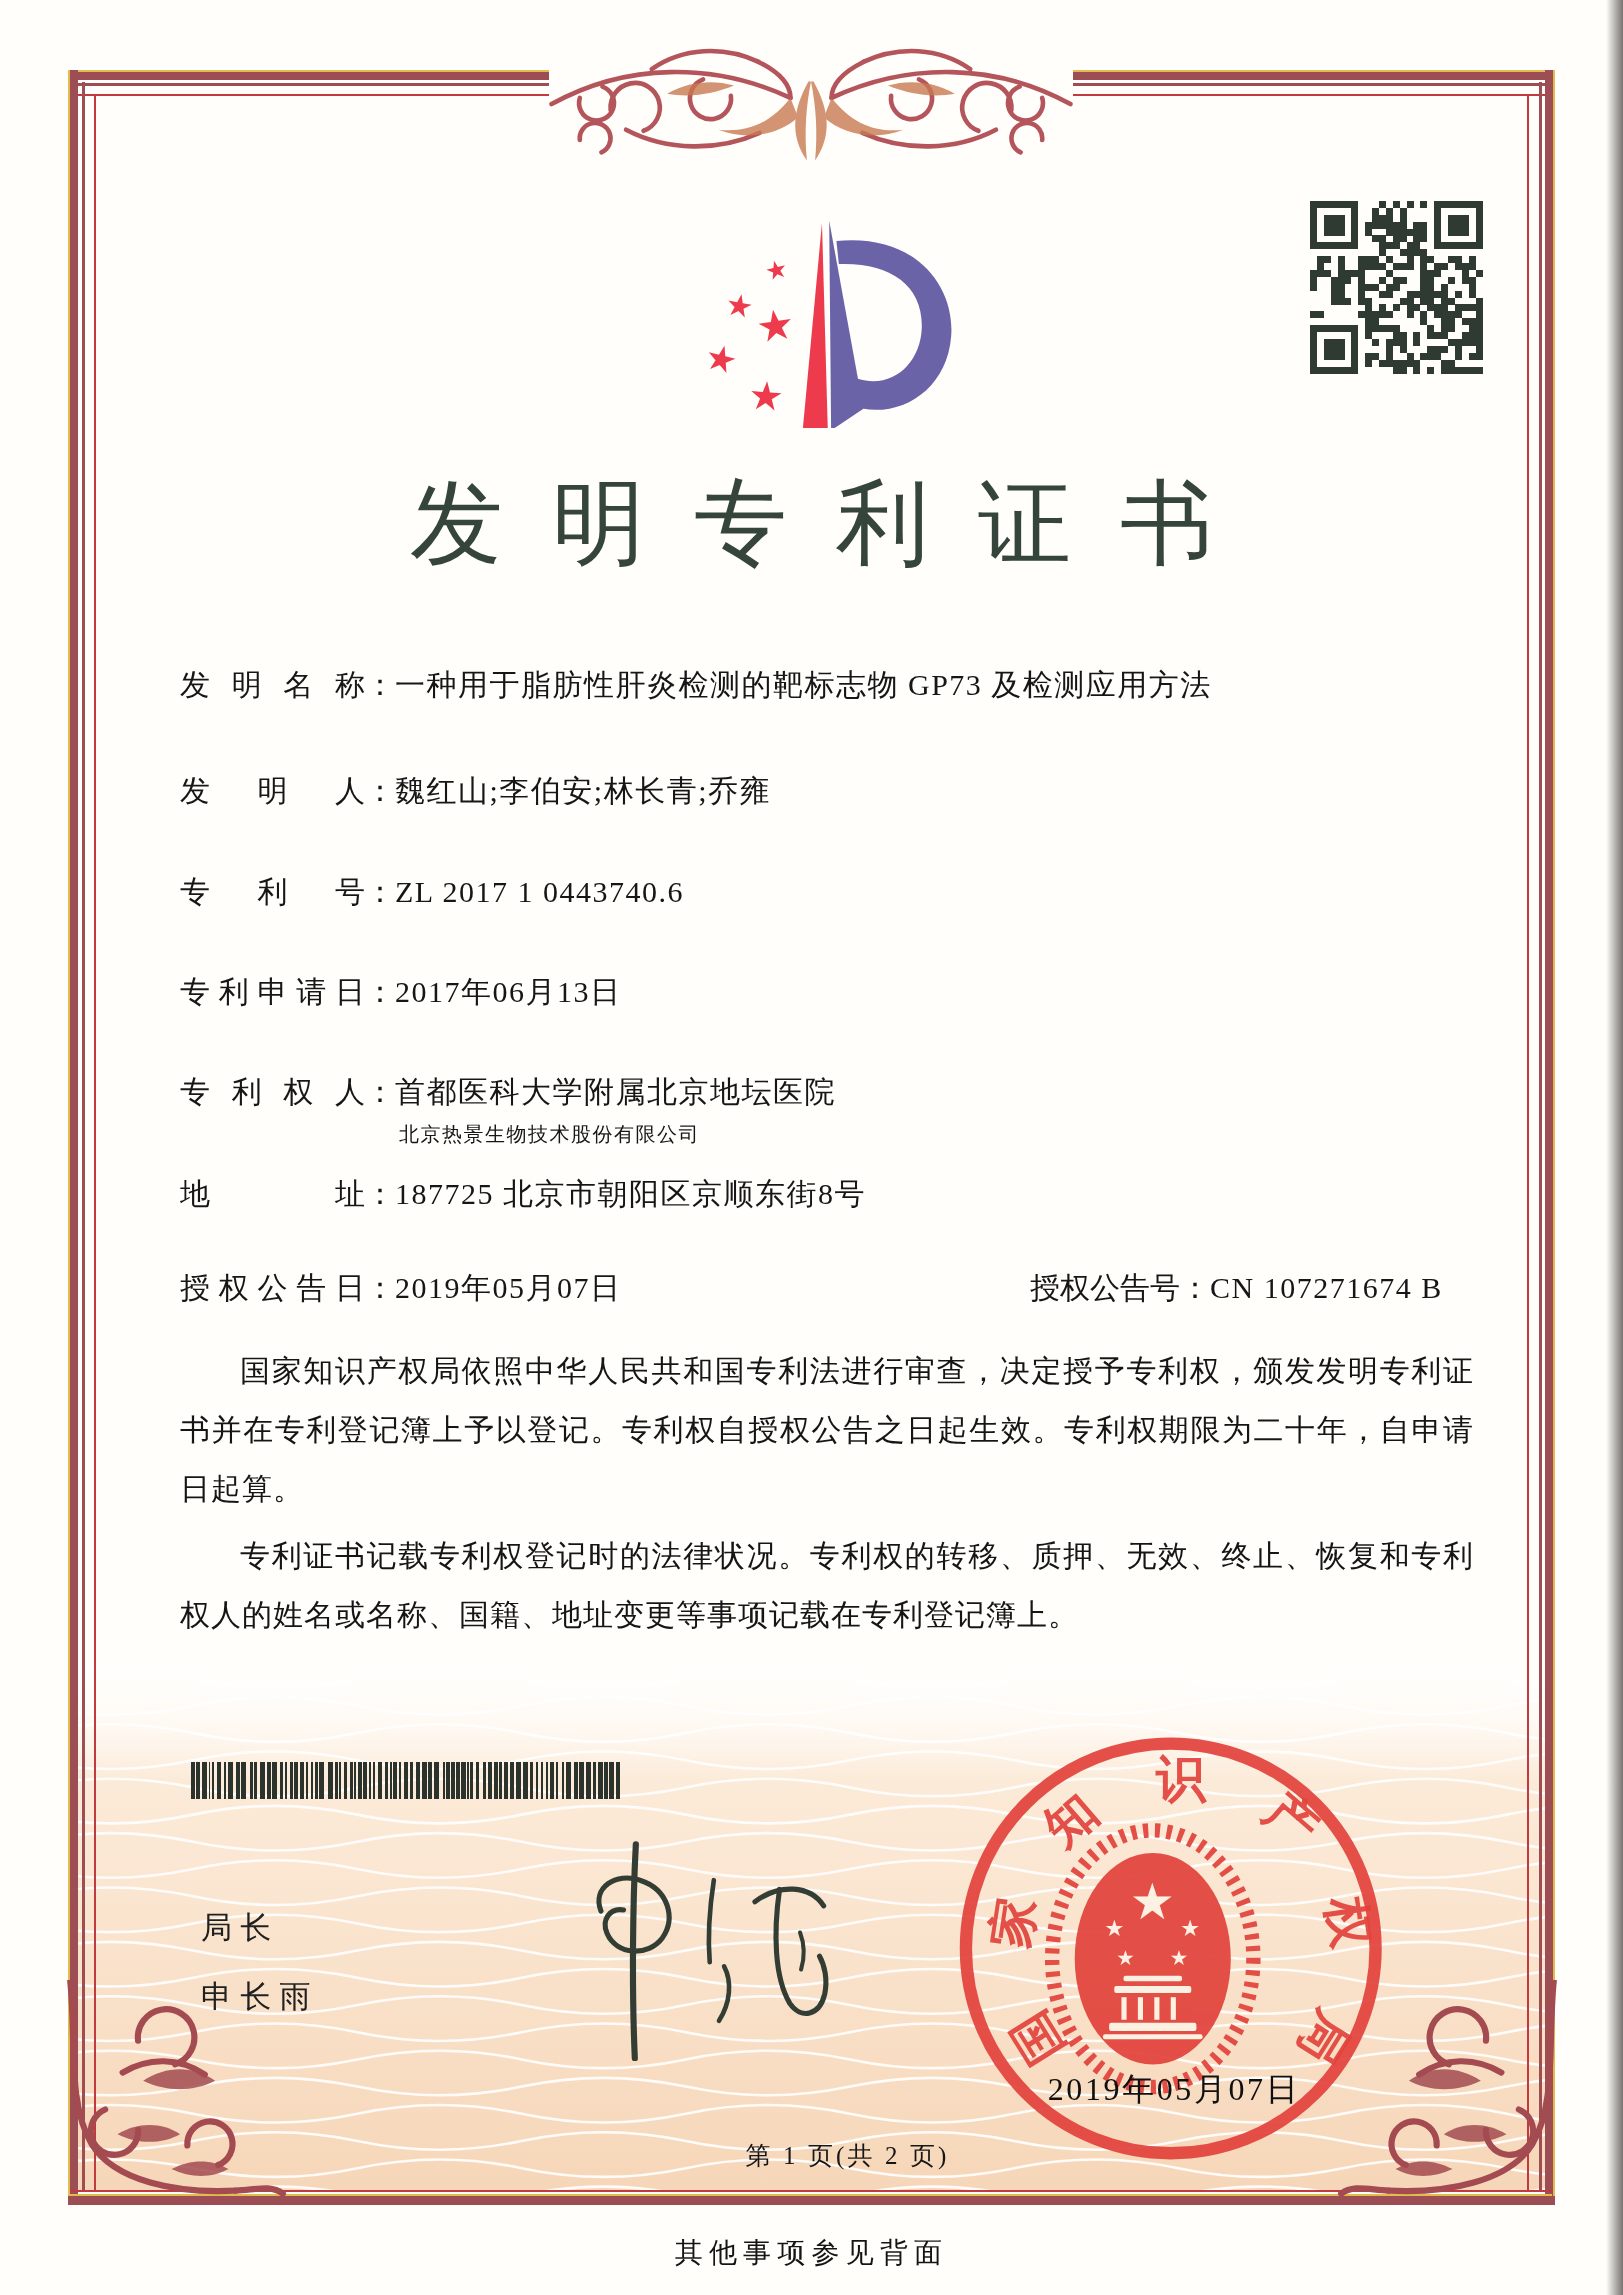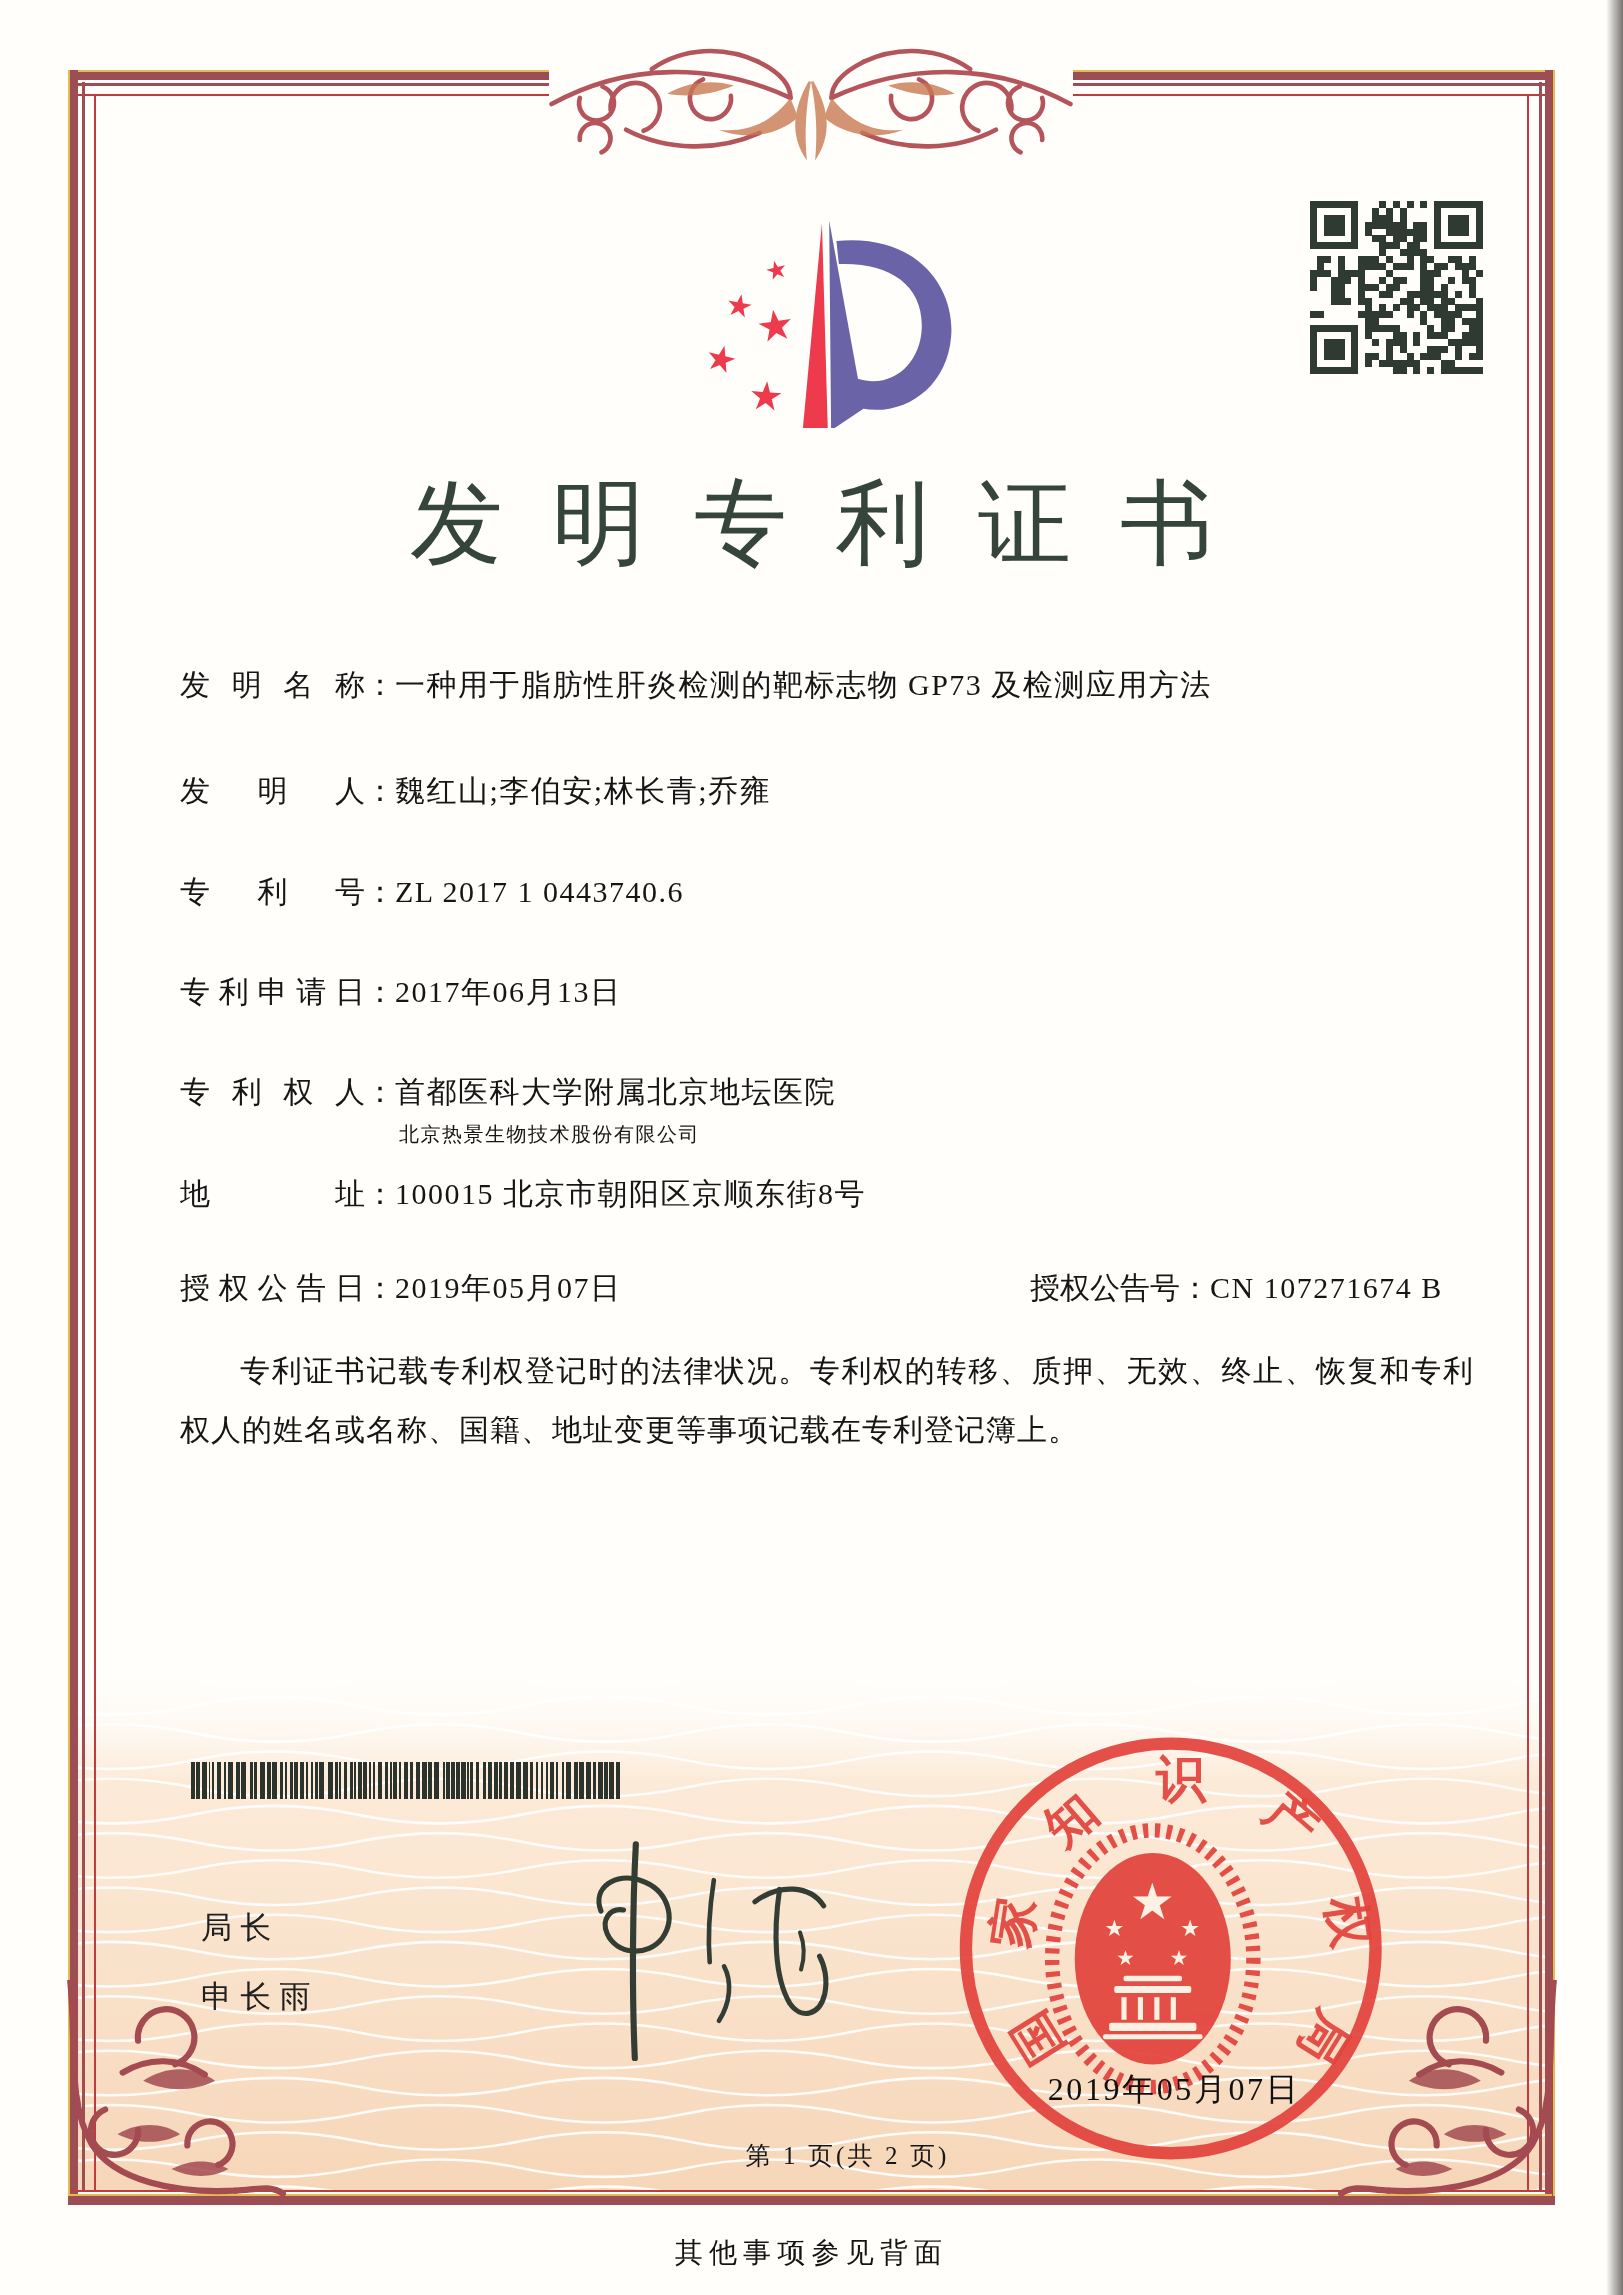--- a/index.html
+++ b/index.html
@@ -570,35 +570,36 @@
         <span>利</span>
         <span>权</span>
         <span>人</span>
       </span><span class="colon">：</span><span class="val">首都医科大学附属北京地坛医院</span>
   </div>
   <div class="cont" style="top:1121px">北京热景生物技术股份有限公司</div>
   <div class="row" style="top:1174px">
     <span class="lbl">
         <span>地</span>
         <span>址</span>
-      </span><span class="colon">：</span><span class="val">100015 北京市朝阳区京顺东街8号</span>
+      </span><span class="colon">：</span><span class="val">187725 北京市朝阳区京顺东街8号</span>
   </div>
 
   <div class="row" style="top:1268px">
     <span class="lbl">
         <span>授</span>
         <span>权</span>
         <span>公</span>
         <span>告</span>
         <span>日</span>
       </span><span class="colon">：</span><span class="val">2019年05月07日</span>
     <span class="grant2"><span>授权公告号</span><span>：</span><span class="val">CN 107271674 B</span></span>
   </div>
 
   <div class="paras">
+    <p>国家知识产权局依照中华人民共和国专利法进行审查，决定授予专利权，颁发发明专利证书并在专利登记簿上予以登记。专利权自授权公告之日起生效。专利权期限为二十年，自申请日起算。</p>
     <p>专利证书记载专利权登记时的法律状况。专利权的转移、质押、无效、终止、恢复和专利权人的姓名或名称、国籍、地址变更等事项记载在专利登记簿上。</p>
   </div>
 
   <div class="barcode" id="barcode">
       <div style="left: 0px; width: 3.6px;"></div>
       <div style="left: 5.1px; width: 3.6px;"></div>
       <div style="left: 11.3px; width: 4.6px;"></div>
       <div style="left: 17.5px; width: 1.5px;"></div>
       <div style="left: 20.5px; width: 2.6px;"></div>
       <div style="left: 26px; width: 3.6px;"></div>

